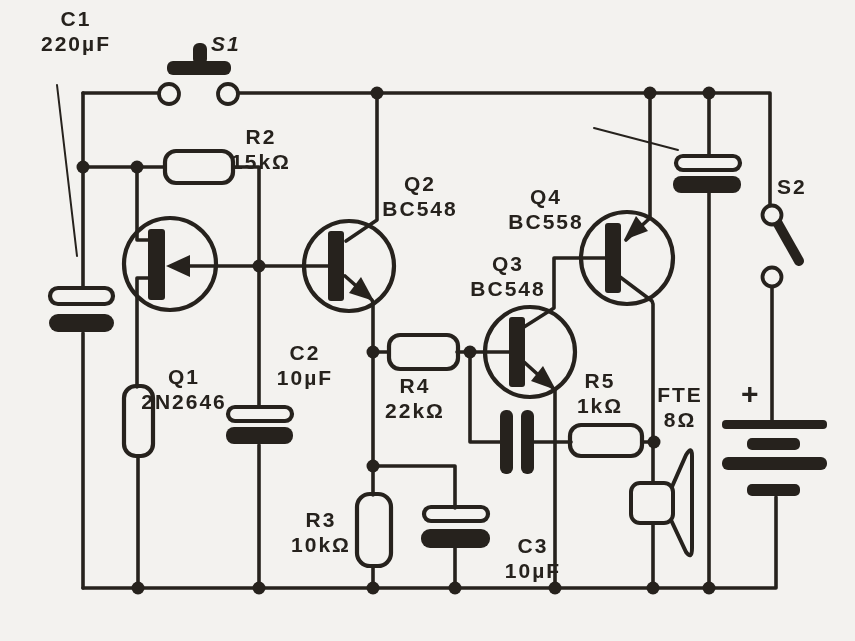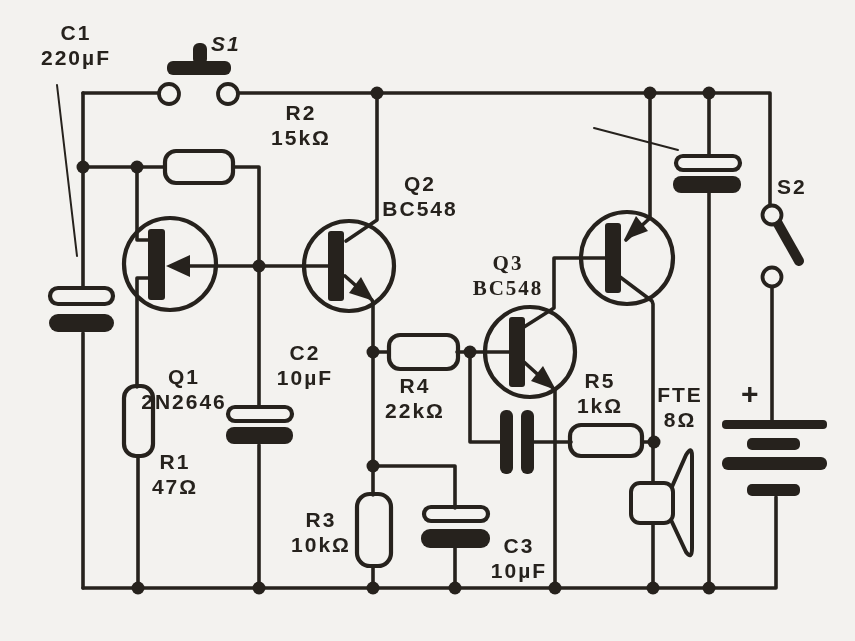--- a/index.html
+++ b/index.html
@@ -158,39 +158,43 @@
       <circle class="dot" cx="138" cy="588" r="6.5"></circle>
       <circle class="dot" cx="259" cy="588" r="6.5"></circle>
       <circle class="dot" cx="373" cy="588" r="6.5"></circle>
       <circle class="dot" cx="455" cy="588" r="6.5"></circle>
       <circle class="dot" cx="555" cy="588" r="6.5"></circle>
       <circle class="dot" cx="653" cy="588" r="6.5"></circle>
       <circle class="dot" cx="709" cy="588" r="6.5"></circle>
     </g>
   </svg>
 
-  <div class="lbl" style="left:30px;top:20px;width:92px;">
+  <div class="lbl" style="left:30px;top:6px;width:92px;">
     <span>C1</span>
     <span>220µF</span>
   </div>
   <div class="lbl" style="left:211px;top:31px;font-style:italic;">
     <span>S1</span>
   </div>
-  <div class="lbl" style="left:225px;top:100px;width:72px;margin-left:40px;">
+  <div class="lbl" style="left:225px;top:124px;width:72px;">
     <span>R2</span>
     <span>15kΩ</span>
   </div>
   <div class="lbl" style="left:377px;top:171px;width:86px;">
     <span>Q2</span>
     <span>BC548</span>
   </div>
   <div class="lbl" style="left:777px;top:174px;">
     <span>S2</span>
   </div>
-  <div class="lbl" style="left:465px;top:251px;width:86px;font-family:Liberation Serif, serif;">
+  <div class="lbl" style="left:503px;top:184px;width:86px;">
+    <span>Q4</span>
+    <span>BC558</span>
+  </div>
+  <div class="lbl" style="left:465px;top:251px;width:86px;">
     <span>Q3</span>
     <span>BC548</span>
   </div>
   <div class="lbl" style="left:131px;top:319px;width:106px;margin-top:45px;">
     <span>Q1</span>
     <span>2N2646</span>
   </div>
   <div class="lbl" style="left:272px;top:340px;width:66px;">
     <span>C2</span>
     <span>10µF</span>
@@ -203,26 +207,22 @@
     <span>R5</span>
     <span>1kΩ</span>
   </div>
   <div class="lbl" style="left:647px;top:382px;width:66px;">
     <span>FTE</span>
     <span>8Ω</span>
   </div>
   <div class="plus" style="left:741px;top:379px;">
     <span>+</span>
   </div>
-  <div class="lbl" style="left:143px;top:449px;width:64px;">
-    <span>R1</span>
-    <span>47Ω</span>
-  </div>
   <div class="lbl" style="left:286px;top:507px;width:70px;">
     <span>R3</span>
     <span>10kΩ</span>
   </div>
-  <div class="lbl" style="left:485px;top:533px;width:68px;">
+  <div class="lbl" style="left:499px;top:533px;width:68px;">
     <span>C3</span>
     <span>10µF</span>
   </div>
 
 </div>
 
 </body></html>

